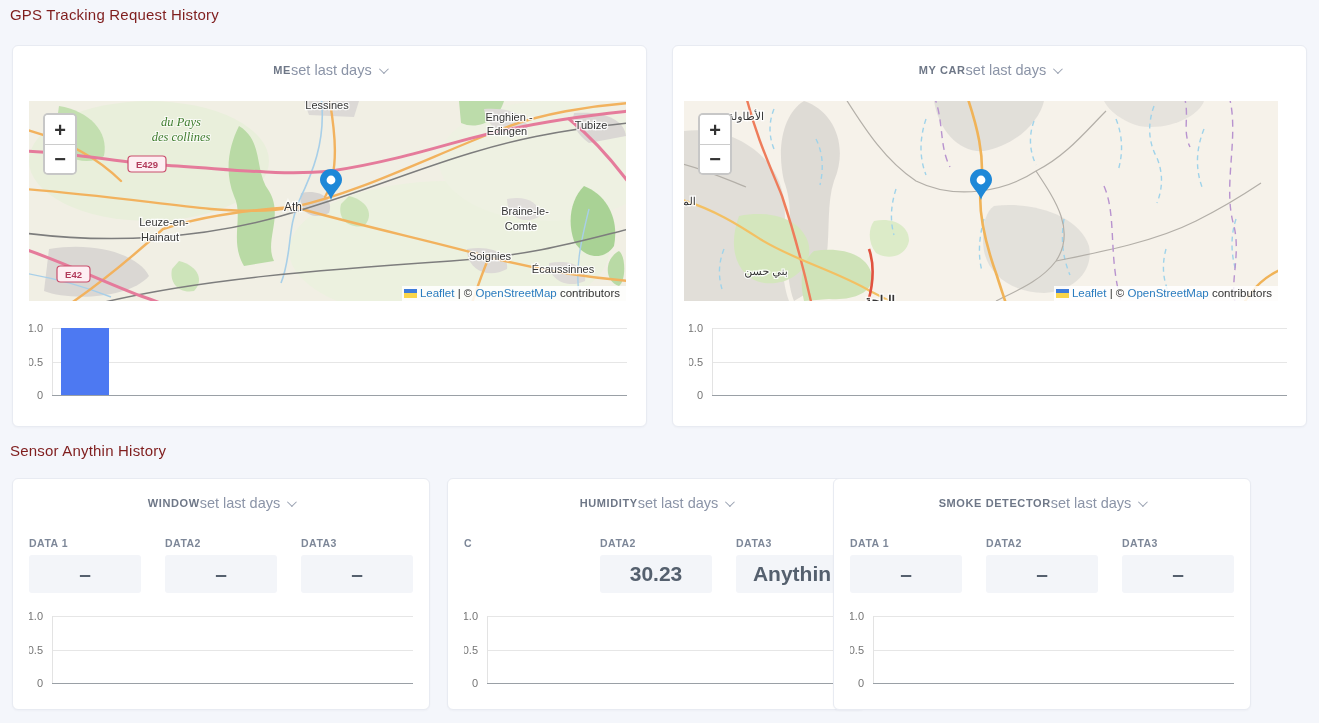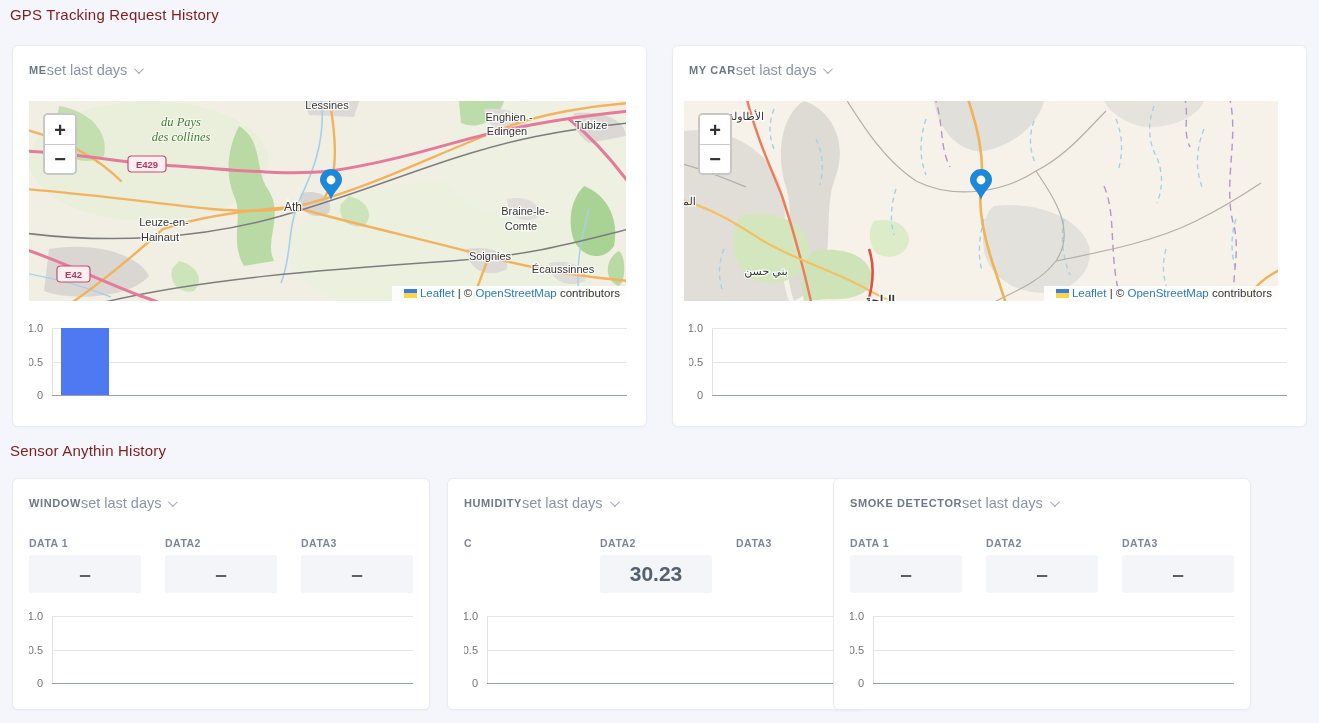--- a/index.html
+++ b/index.html
@@ -22,21 +22,21 @@
     position: absolute;
     background: #ffffff;
     border: 1px solid #e8ebf2;
     border-radius: 6px;
     box-shadow: 0 1px 2px rgba(30,40,60,0.03);
   }
   .card-header {
     position: absolute;
     left: 16px; right: 16px; top: 16px;
     display: flex;
-    justify-content: flex-start;
+    justify-content: center;
     align-items: center;
   }
   .card-title {
     font-size: 11px;
     font-weight: 700;
     letter-spacing: .6px;
     color: #6e7787;
     text-transform: uppercase;
   }
   .range-select {
@@ -76,21 +76,21 @@
     display: flex; align-items: center; justify-content: center;
     font-size: 20px; font-weight: 700; color: #333;
     background: #fff; cursor: pointer;
     line-height: 1;
   }
   .zoom-btn + .zoom-btn { border-top: 1px solid #ccc; }
   .attribution {
     position: absolute;
     right: 0; bottom: 0;
     background: rgba(255,255,255,0.85);
-    padding: 1px 6px 2px 12px;
+    padding: 1px 6px 2px 2px;
     font-size: 11.5px;
     color: #333;
     z-index: 5;
     white-space: nowrap;
   }
   .attribution a { color: #2a7cbf; text-decoration: none; }
   .ua-flag {
     display: inline-block;
     width: 13px; height: 9px;
     background: linear-gradient(#3f7cdb 50%, #f9d54a 50%);
@@ -411,20 +411,21 @@
   <div class="fields">
     <div>
       <div class="field-label">C</div>
     </div>
     <div>
       <div class="field-label">DATA2</div>
       <div class="field-box">30.23</div>
     </div>
     <div>
       <div class="field-label">DATA3</div>
+      <div class="field-box">Anythin</div>
     </div>
   </div>
   <div class="chart" style="left:16px; top:127px; width:386px; height:92px;">
     <div class="gridline" style="top:10px;"></div>
     <div class="gridline" style="top:44px;"></div>
     <div class="gridline baseline" style="top:77px;"></div>
     <div class="vaxis" style="top:10px; height:67px;"></div>
     <span class="ytick" style="top:4px;">1.0</span>
     <span class="ytick" style="top:38px;">0.5</span>
     <span class="ytick" style="top:71px;">0</span>

